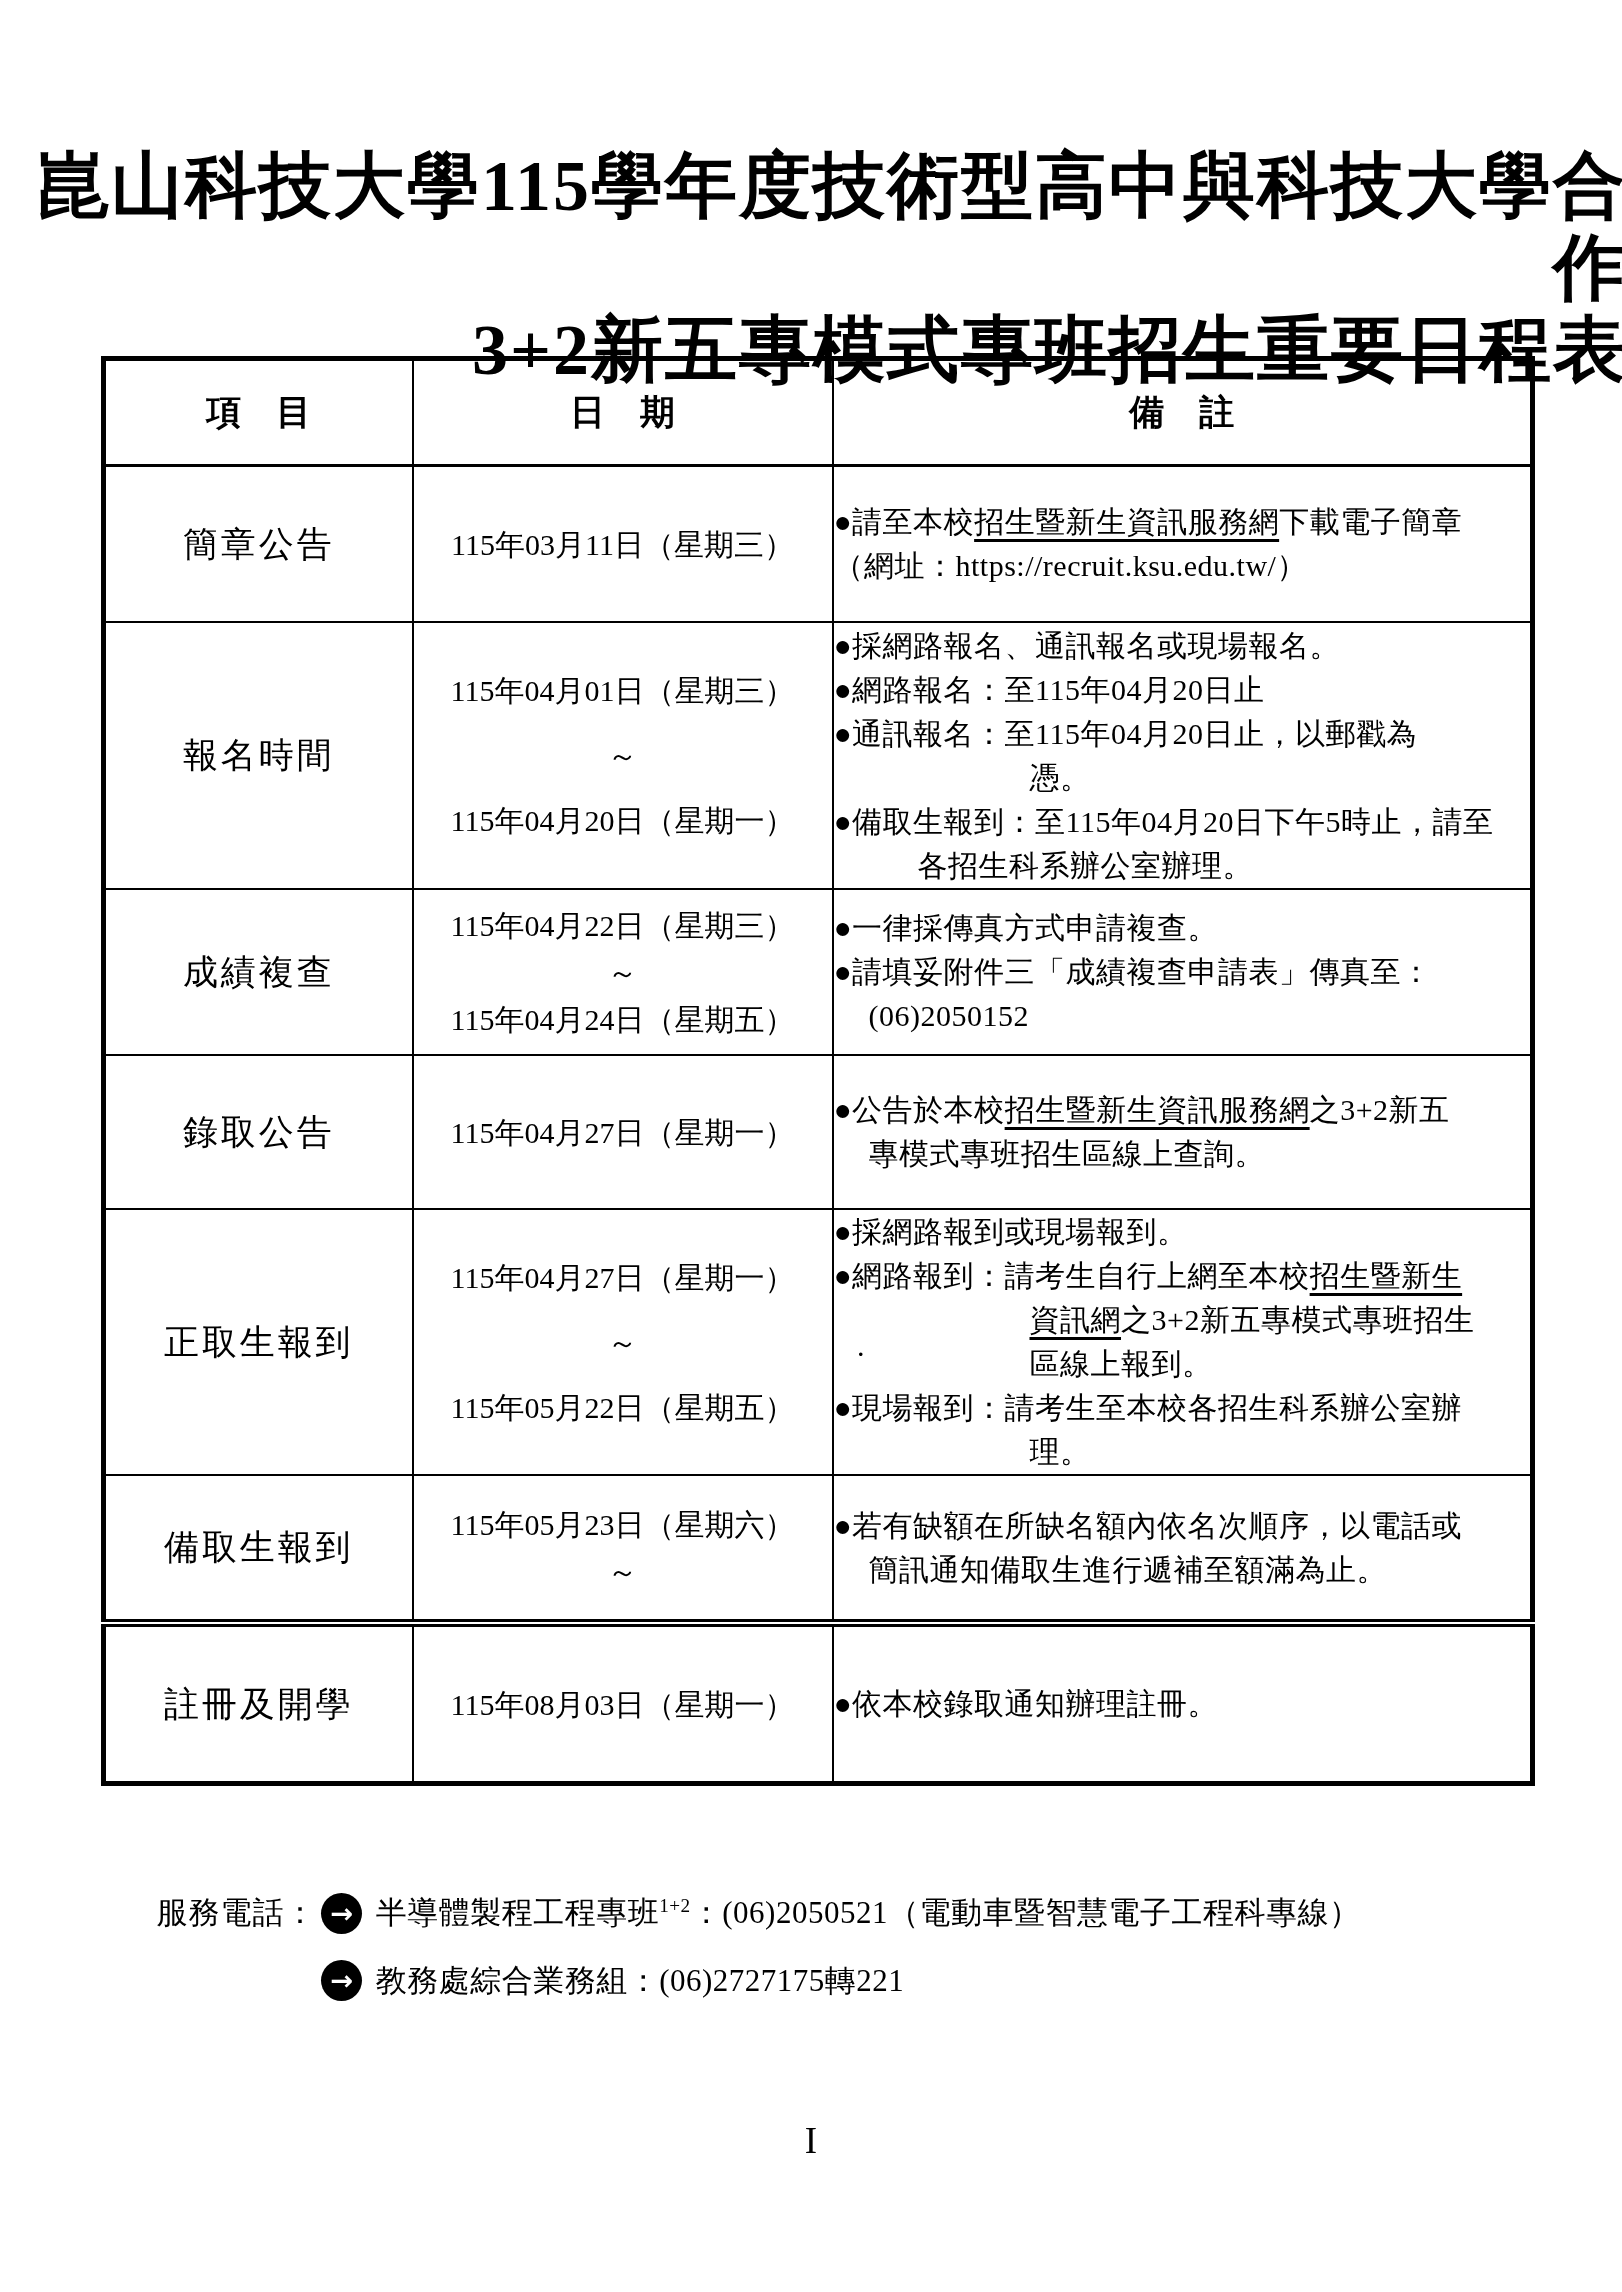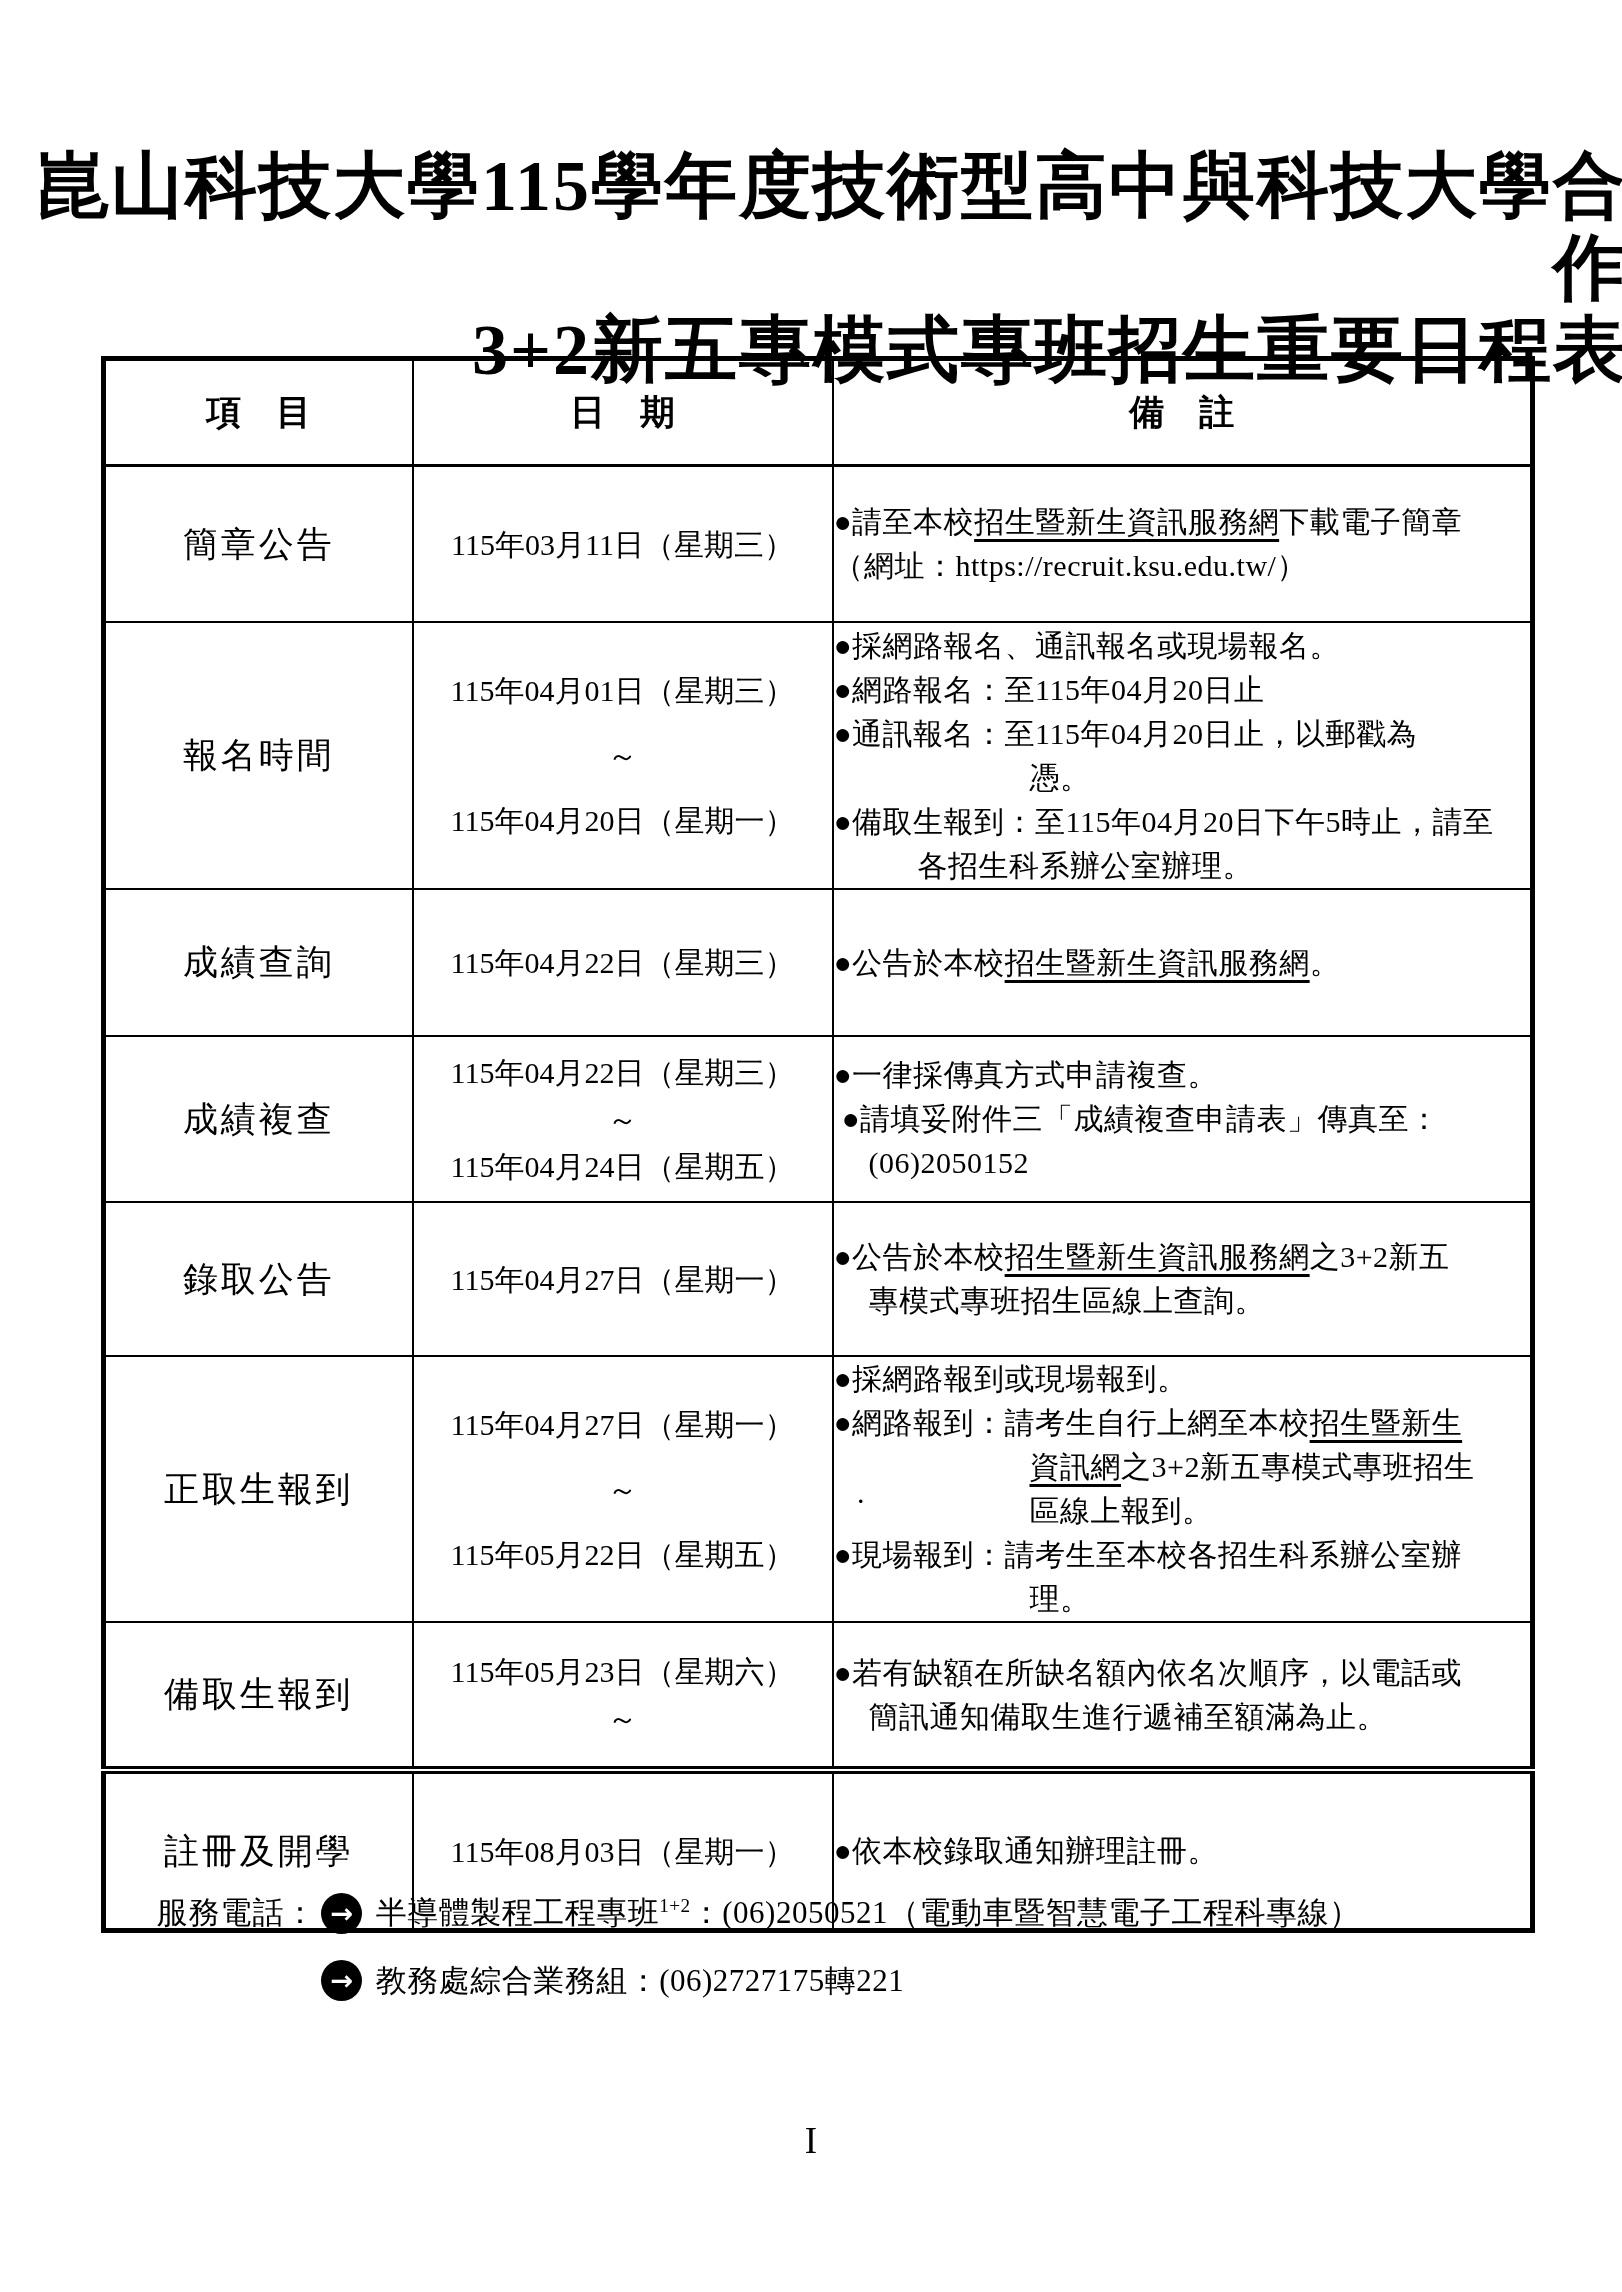--- a/index.html
+++ b/index.html
@@ -162,38 +162,29 @@
           <td class="remarks-cell">
             <div class="remark-line" style="padding-left: 0px;"><span>●採網路報名、通訊報名或現場報名。</span></div>
             <div class="remark-line" style="padding-left: 0px;"><span>●網路報名：至115年04月20日止</span></div>
             <div class="remark-line" style="padding-left: 0px;"><span>●通訊報名：至115年04月20日止，以郵戳為</span></div>
             <div class="remark-line" style="padding-left: 196px;"><span>憑。</span></div>
             <div class="remark-line" style="padding-left: 0px;"><span>●備取生報到：至115年04月20日下午5時止，請至</span></div>
             <div class="remark-line" style="padding-left: 84px;"><span>各招生科系辦公室辦理。</span></div>
           </td>
         </tr>
         <tr>
-          <td class="item-cell" style="height: 145px;">成績查詢</td>
-          <td class="date-cell">
-            <div class="date-line">115年04月22日（星期三）</div>
-          </td>
-          <td class="remarks-cell">
-            <div class="remark-line" style="padding-left: 0px;"><span>●公告於本校</span><span class="u">招生暨新生資訊服務網</span><span>。</span></div>
-          </td>
-        </tr>
-        <tr>
           <td class="item-cell" style="height: 164px;">成績複查</td>
           <td class="date-cell">
             <div class="date-line">115年04月22日（星期三）</div>
             <div class="date-line">～</div>
             <div class="date-line">115年04月24日（星期五）</div>
           </td>
           <td class="remarks-cell">
             <div class="remark-line" style="padding-left: 0px;"><span>●一律採傳真方式申請複查。</span></div>
-            <div class="remark-line" style="padding-left: 8px;"><span>●請填妥附件三「成績複查申請表」傳真至：</span></div>
+            <div class="remark-line" style="padding-left: 0px;"><span>●請填妥附件三「成績複查申請表」傳真至：</span></div>
             <div class="remark-line" style="padding-left: 35px;"><span>(06)2050152</span></div>
           </td>
         </tr>
         <tr>
           <td class="item-cell" style="height: 152px;">錄取公告</td>
           <td class="date-cell">
             <div class="date-line">115年04月27日（星期一）</div>
           </td>
           <td class="remarks-cell">
             <div class="remark-line" style="padding-left: 0px;"><span>●公告於本校</span><span class="u">招生暨新生資訊服務網</span><span>之3+2新五</span></div>

